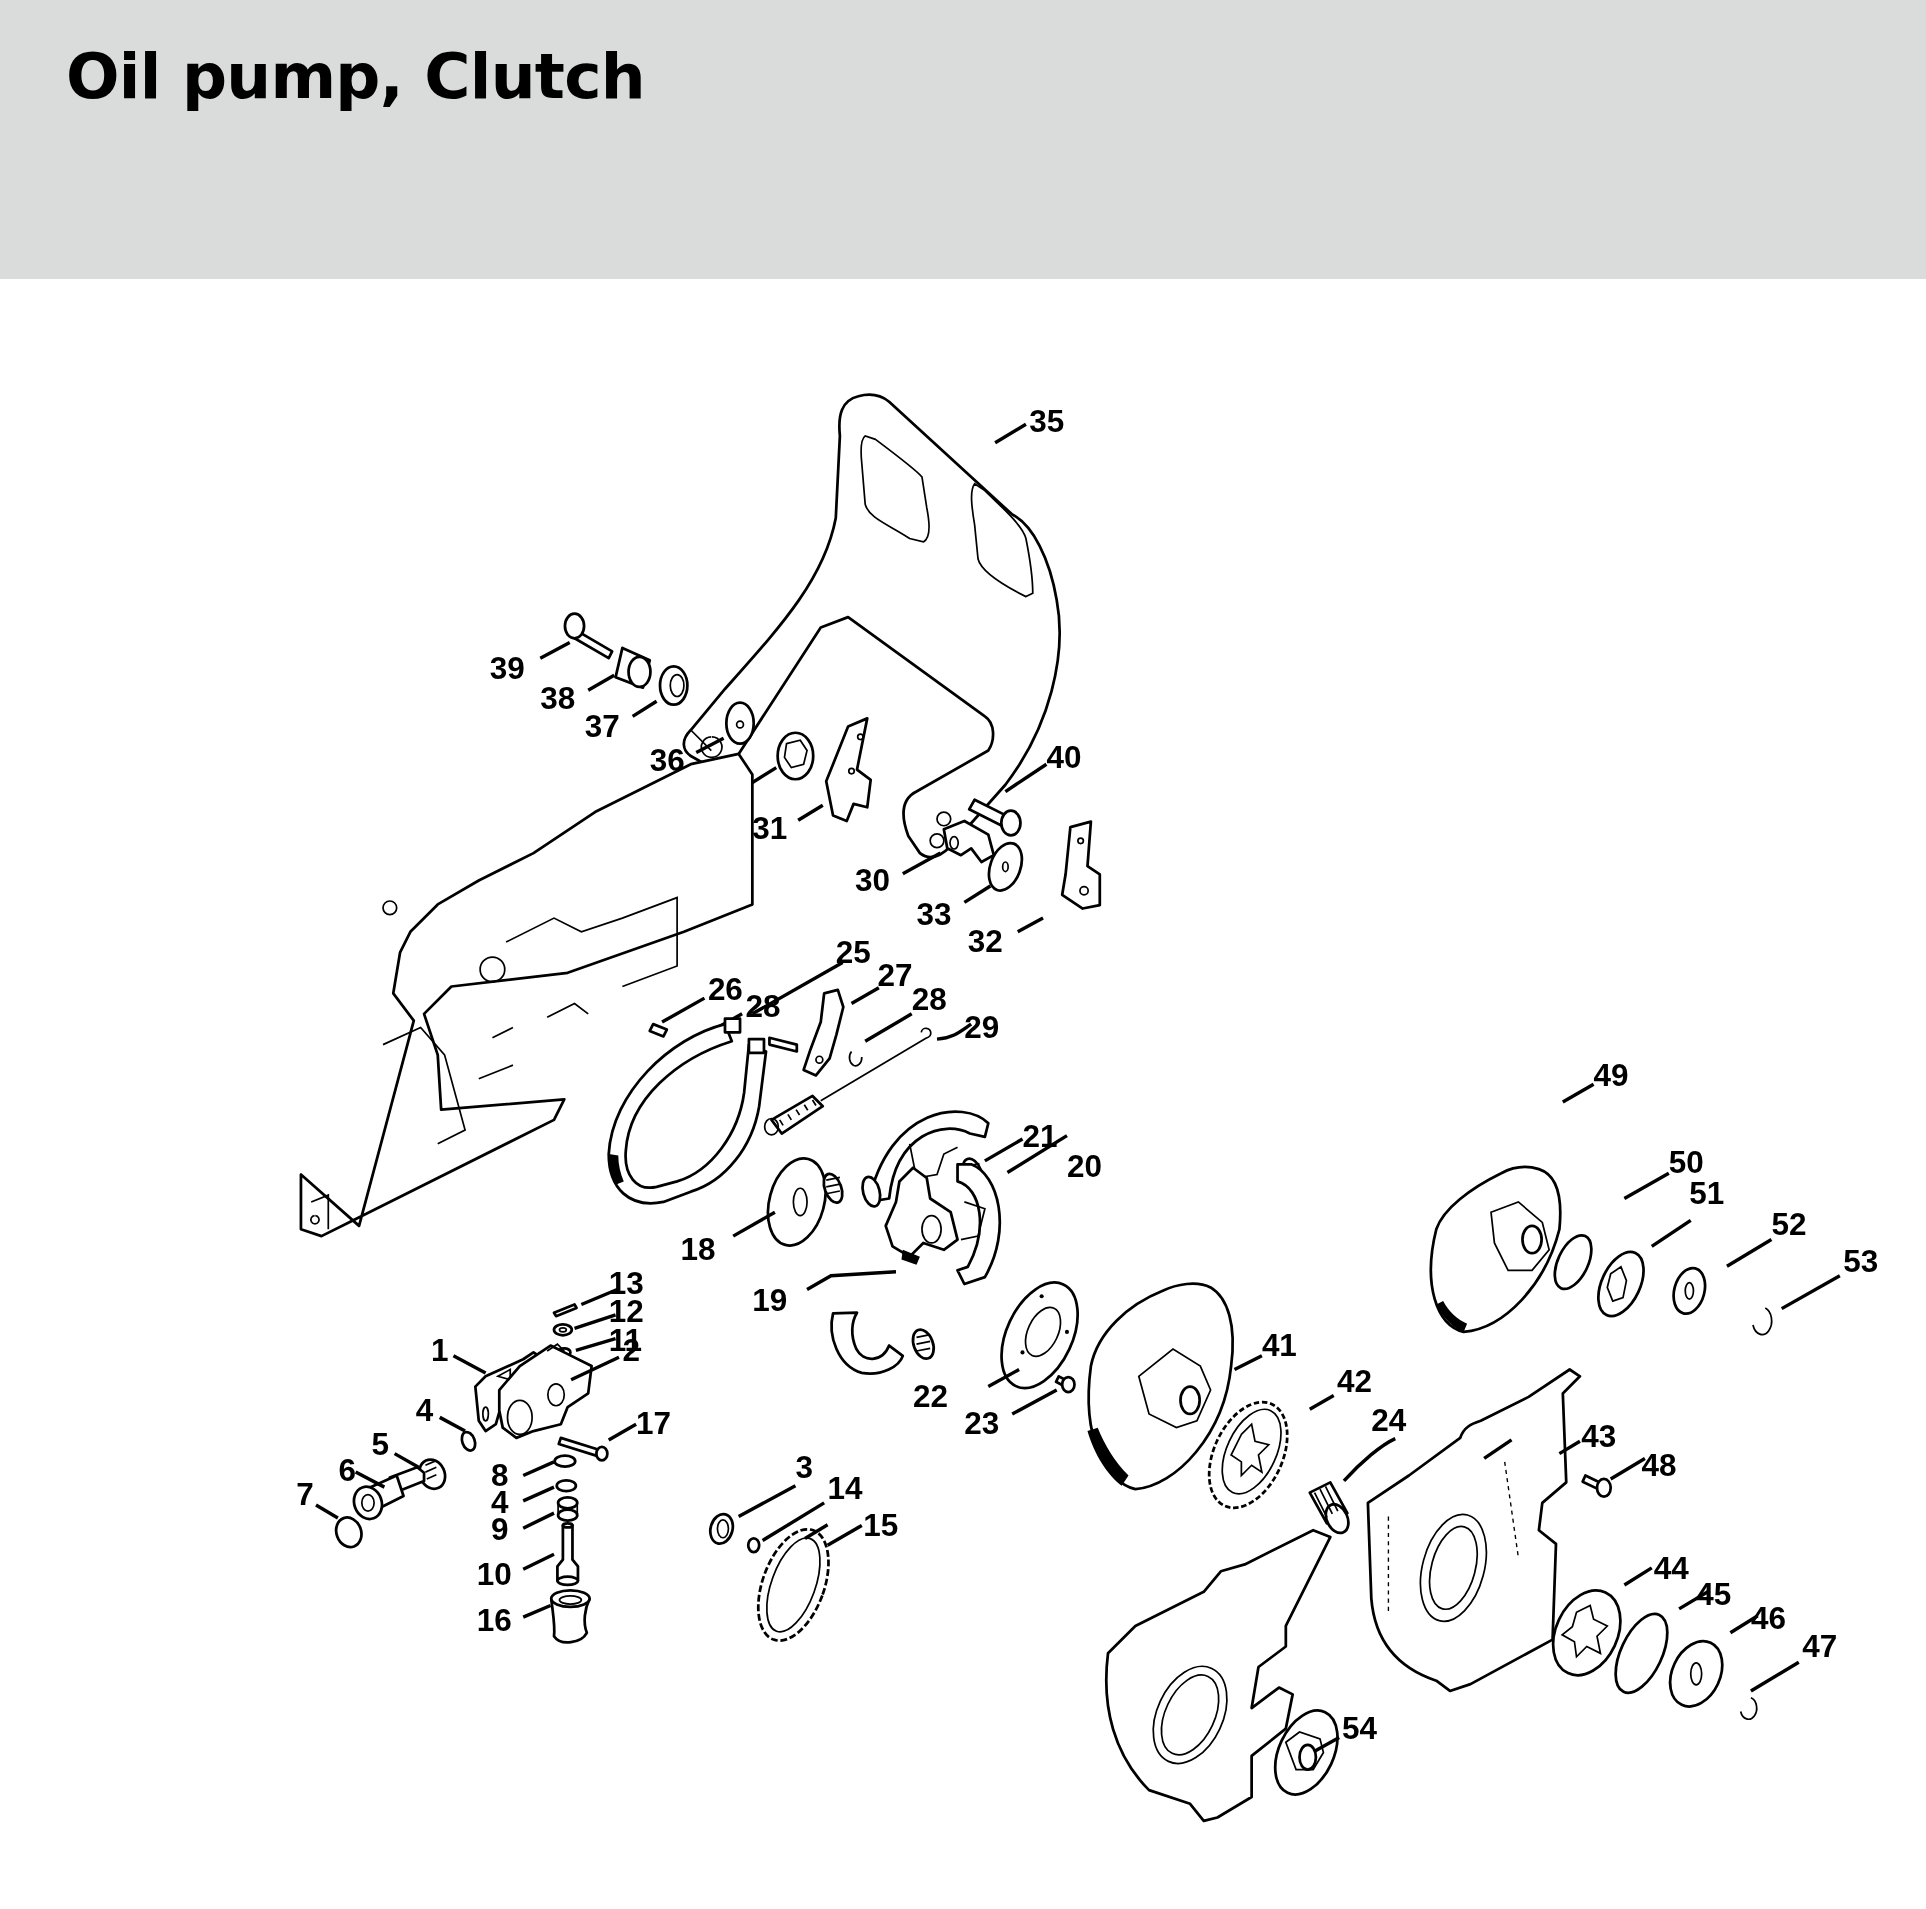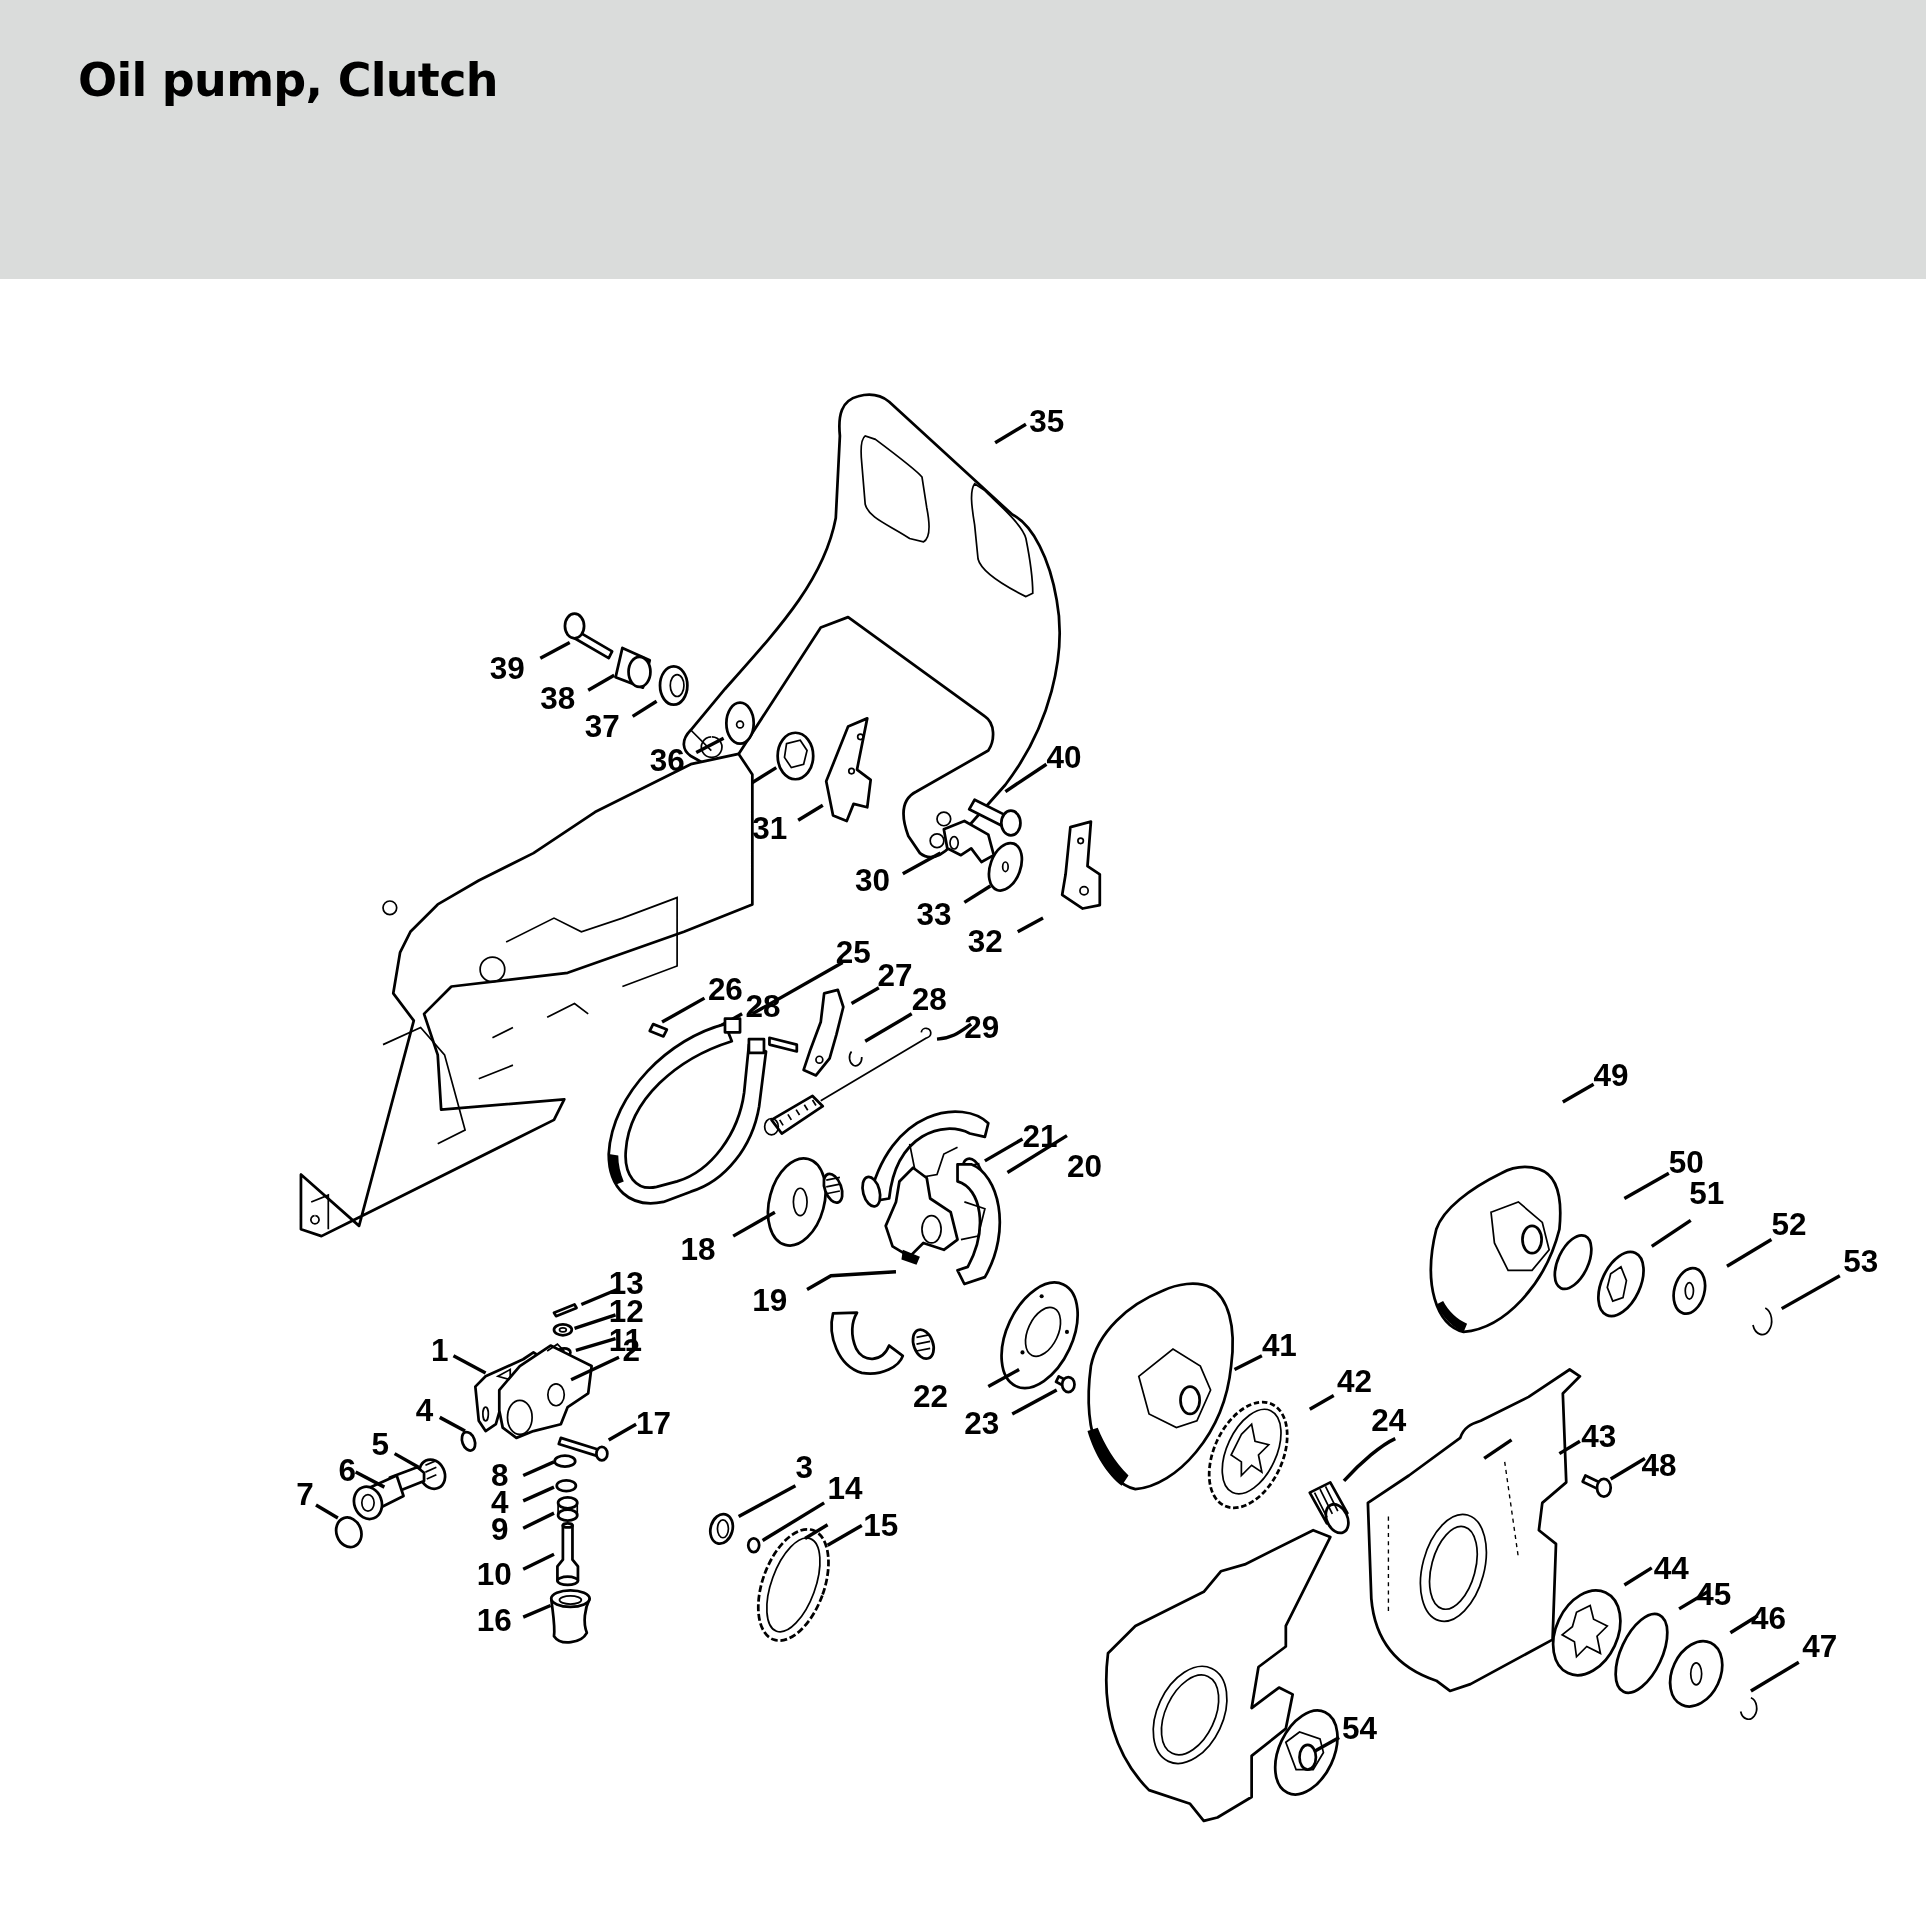--- a/index.html
+++ b/index.html
@@ -1,18 +1,18 @@
 <!DOCTYPE html>
 <html style="font-size:11px"><head>
 <meta charset="utf-8">
 <style>
   html,body{margin:0;padding:0;background:#ffffff;}
   body{width:1926px;height:1910px;position:relative;overflow:hidden;font-family:"Liberation Sans",sans-serif;}
   .header{position:absolute;left:0;top:0;width:1926px;height:279px;background:#dadcdb;}
-  .title{position:absolute;left:66px;top:45px;margin:12px;font-family:"DejaVu Sans",sans-serif;font-weight:bold;font-size:46px;letter-spacing:-0.7px;color:#000;line-height:1;}
+  .title{position:absolute;left:66px;top:45px;margin:0;font-family:"DejaVu Sans",sans-serif;font-weight:bold;font-size:63px;letter-spacing:-0.7px;color:#000;line-height:1;}
   .diagram{position:absolute;left:0;top:277px;width:1926px;height:1902px;}
   svg.art{position:absolute;left:0;top:0;}
   .lbl{font-family:"Liberation Sans",sans-serif;font-weight:bold;font-size:46px;fill:#000;}
   .ln{stroke:#000;stroke-width:5;fill:none;stroke-linecap:butt;}
   .p{stroke:#000;stroke-width:4;fill:#fff;stroke-linejoin:round;}
   .pt{stroke:#000;stroke-width:2.5;fill:none;}
   .pd{stroke:#000;stroke-width:2;fill:none;stroke-dasharray:6 6;}
   .blk{fill:#000;stroke:none;}
 </style>
 </head>

